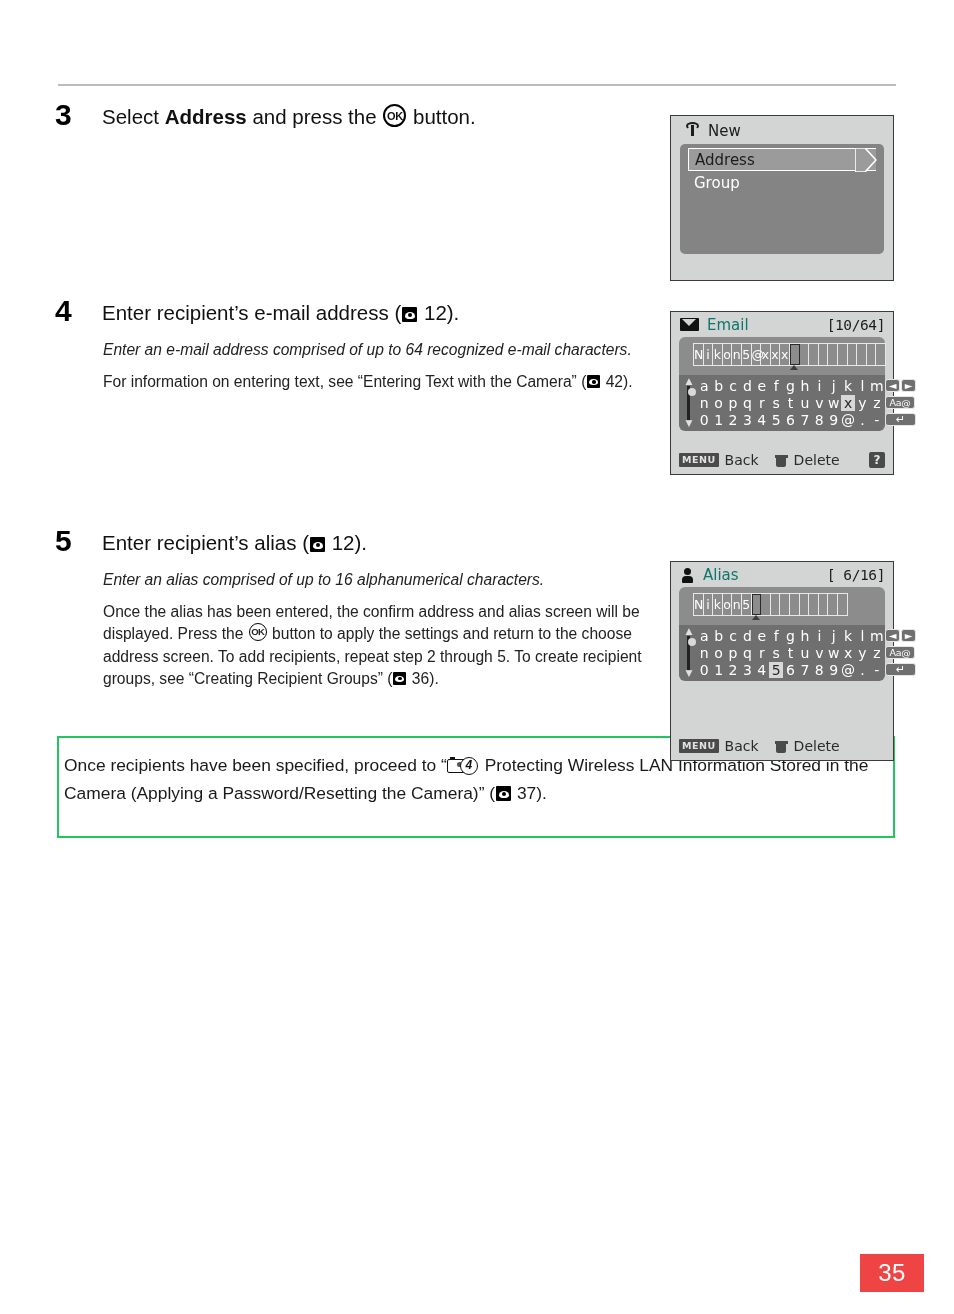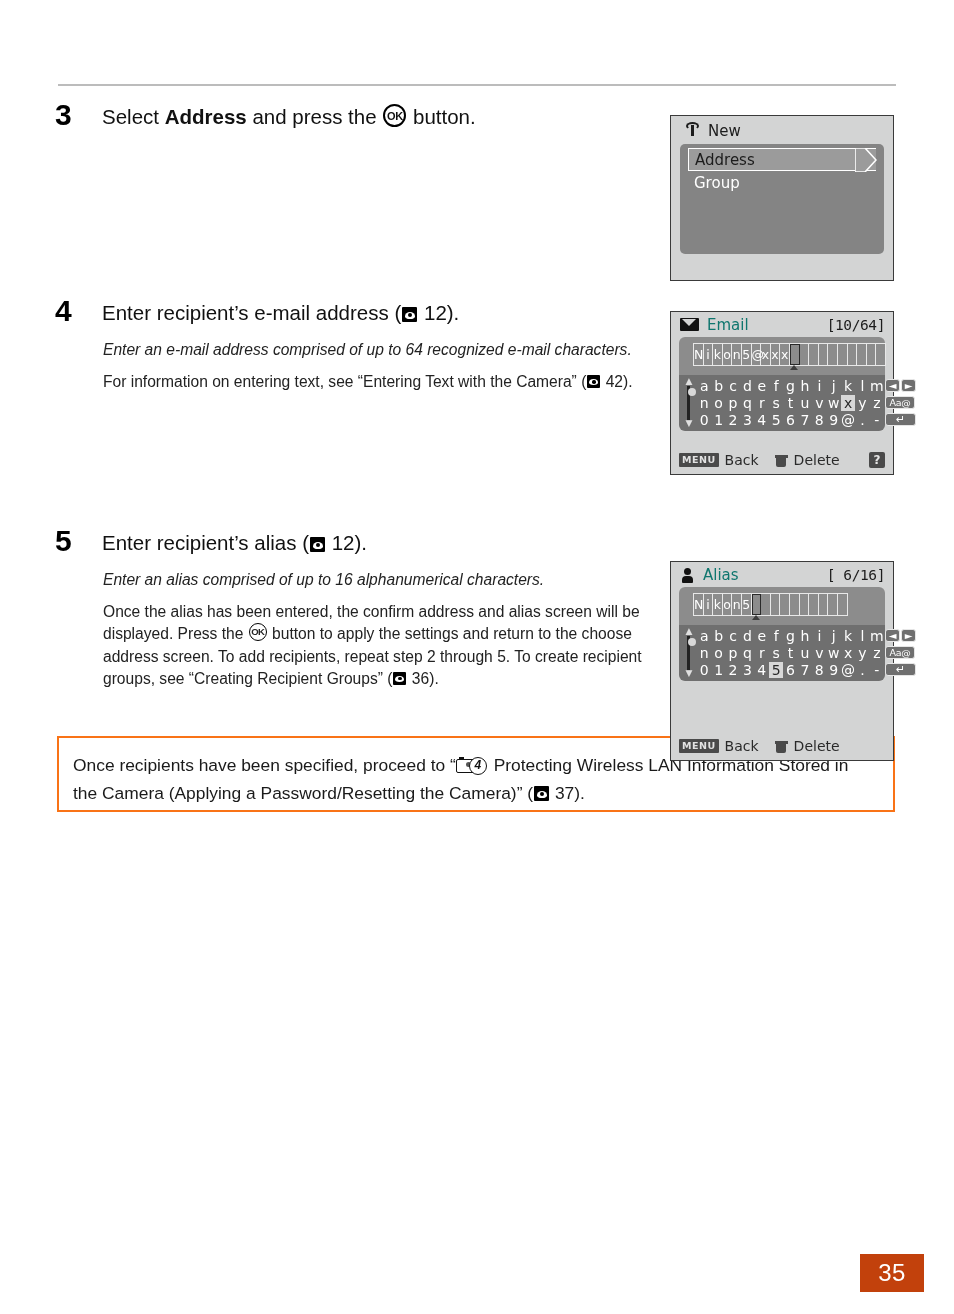--- a/index.html
+++ b/index.html
@@ -181,24 +181,24 @@
     line-height: 15px;
     color: #111;
   }
 
   
   .note-box {
     position: absolute;
     left: 57px;
     top: 736px;
     width: 838px;
-    height: 76px;
-    border: 2px solid #f97316;
+    height: 102px;
+    border: 2px solid #22c55e;
     box-sizing: border-box;
-    padding: 13px 18px 0 14px;
+    padding: 13px 18px 0 5px;
   }
   .note-text {
     font-size: 17.4px;
     line-height: 1.62;
     color: #1a1a1a;
     margin: 0;
   }
 
   
   .lcd {
@@ -548,21 +548,21 @@
   }
   .footer-label { color: #2a2a2a; font-size: 14px; }
 
   
   .page-number {
     position: absolute;
     right: 30px;
     bottom: 22px;
     width: 64px;
     height: 38px;
-    background: #c2410c;
+    background: #ef4444;
     color: #ffffff;
     font-size: 24px;
     display: flex;
     align-items: center;
     justify-content: center;
     letter-spacing: 0.5px;
   }
 </style>
 </head>
 <body>

